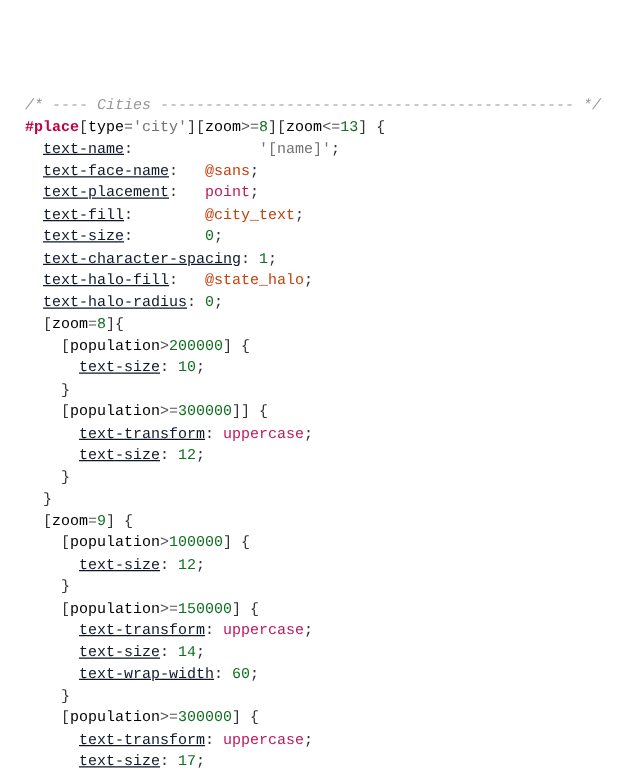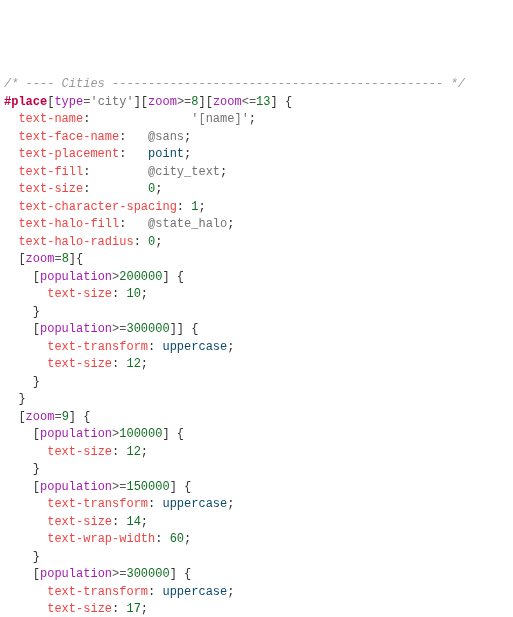--- a/index.html
+++ b/index.html
@@ -5,31 +5,31 @@
   body {
     margin: 0;
     padding: 6px 4px;
     font-family: Menlo, Consolas, "Courier New", monospace;
     font-size: 12px;
     line-height: 17.5px;
     white-space: pre;
     background: #fff;
     color: #333;
   }
-  .line { display:block; }
+  .line { display:block;margin-left:16px; }
   .comment { color: #999; font-style: italic; }
   .hash    { color: #c00040; font-weight: bold; }
-  .sel     { color: #a21caf; }
+  .sel     { color: #000000; }
   .eq      { color: #555; }
   .quote   { color: #737373; }
   .brak    { color: #333; }
-  .prop    { color: #ef4444; }
-  .varref  { color: #737373; text-align: right; }
+  .prop    { color: #0f172a; text-decoration: underline; }
+  .varref  { color: #c2410c; text-align: right; }
   .num     { color: #107020; }
-  .val     { color: #0c4a6e; }
+  .val     { color: #be185d; }
   .brace   { color: #333; }
 </style>
 </head>
 <body>
 
 
 
 <div id="code"><span class="line"><span class="comment">/* ---- Cities ---------------------------------------------- */</span></span><span class="line"><span class="hash">#place</span><span class="brak">[</span><span class="sel">type</span><span class="eq">=</span><span class="quote">'city'</span><span class="brak">]</span><span class="brak">[</span><span class="sel">zoom</span><span class="eq">&gt;=</span><span class="num">8</span><span class="brak">]</span><span class="brak">[</span><span class="sel">zoom</span><span class="eq">&lt;=</span><span class="num">13</span><span class="brak">]</span> <span class="brace">{</span></span><span class="line">  <span class="prop">text-name</span>:              <span class="quote">'[name]'</span>;</span><span class="line">  <span class="prop">text-face-name</span>:   <span class="varref">@sans</span>;</span><span class="line">  <span class="prop">text-placement</span>:   <span class="val">point</span>;</span><span class="line">  <span class="prop">text-fill</span>:        <span class="varref">@city_text</span>;</span><span class="line">  <span class="prop">text-size</span>:        <span class="num">0</span>;</span><span class="line">  <span class="prop">text-character-spacing</span>: <span class="num">1</span>;</span><span class="line">  <span class="prop">text-halo-fill</span>:   <span class="varref">@state_halo</span>;</span><span class="line">  <span class="prop">text-halo-radius</span>: <span class="num">0</span>;</span><span class="line">  <span class="brak">[</span><span class="sel">zoom</span><span class="eq">=</span><span class="num">8</span><span class="brak">]</span><span class="brace">{</span></span><span class="line">    <span class="brak">[</span><span class="sel">population</span><span class="eq">&gt;</span><span class="num">200000</span><span class="brak">]</span> <span class="brace">{</span></span><span class="line">      <span class="prop">text-size</span>: <span class="num">10</span>;</span><span class="line">    <span class="brace">}</span></span><span class="line">    <span class="brak">[</span><span class="sel">population</span><span class="eq">&gt;=</span><span class="num">300000</span><span class="brak">]</span>] <span class="brace">{</span></span><span class="line">      <span class="prop">text-transform</span>: <span class="val">uppercase</span>;</span><span class="line">      <span class="prop">text-size</span>: <span class="num">12</span>;</span><span class="line">    <span class="brace">}</span></span><span class="line">  <span class="brace">}</span></span><span class="line">  <span class="brak">[</span><span class="sel">zoom</span><span class="eq">=</span><span class="num">9</span><span class="brak">]</span> <span class="brace">{</span></span><span class="line">    <span class="brak">[</span><span class="sel">population</span><span class="eq">&gt;</span><span class="num">100000</span><span class="brak">]</span> <span class="brace">{</span></span><span class="line">      <span class="prop">text-size</span>: <span class="num">12</span>;</span><span class="line">    <span class="brace">}</span></span><span class="line">    <span class="brak">[</span><span class="sel">population</span><span class="eq">&gt;=</span><span class="num">150000</span><span class="brak">]</span> <span class="brace">{</span></span><span class="line">      <span class="prop">text-transform</span>: <span class="val">uppercase</span>;</span><span class="line">      <span class="prop">text-size</span>: <span class="num">14</span>;</span><span class="line">      <span class="prop">text-wrap-width</span>: <span class="num">60</span>;</span><span class="line">    <span class="brace">}</span></span><span class="line">    <span class="brak">[</span><span class="sel">population</span><span class="eq">&gt;=</span><span class="num">300000</span><span class="brak">]</span> <span class="brace">{</span></span><span class="line">      <span class="prop">text-transform</span>: <span class="val">uppercase</span>;</span><span class="line">      <span class="prop">text-size</span>: <span class="num">17</span>;</span></div>
 
 

